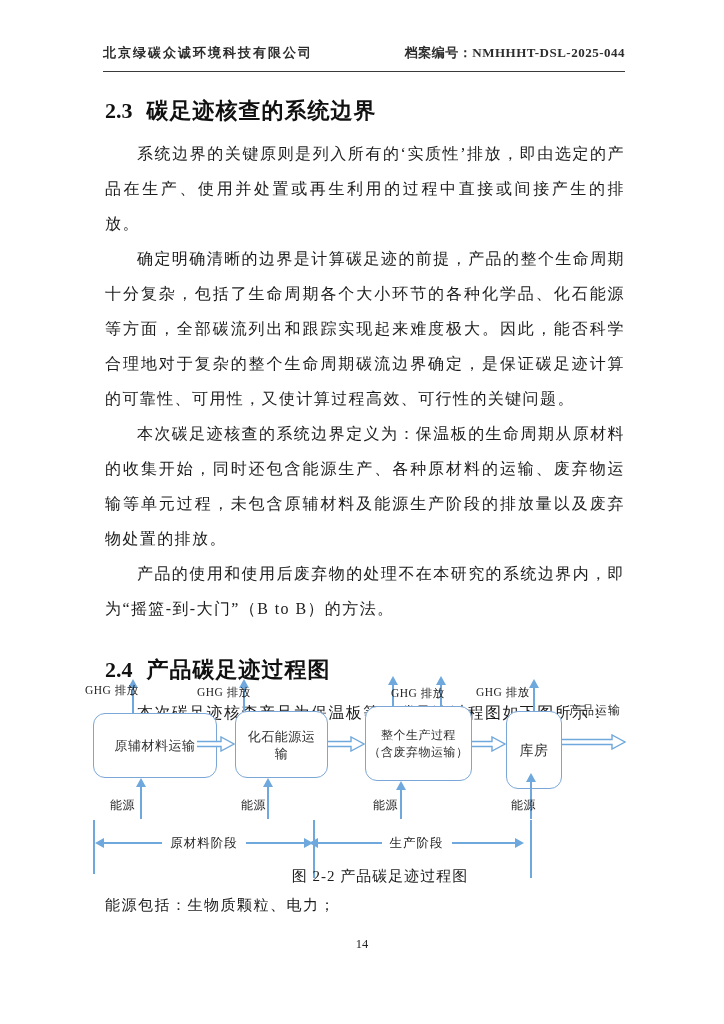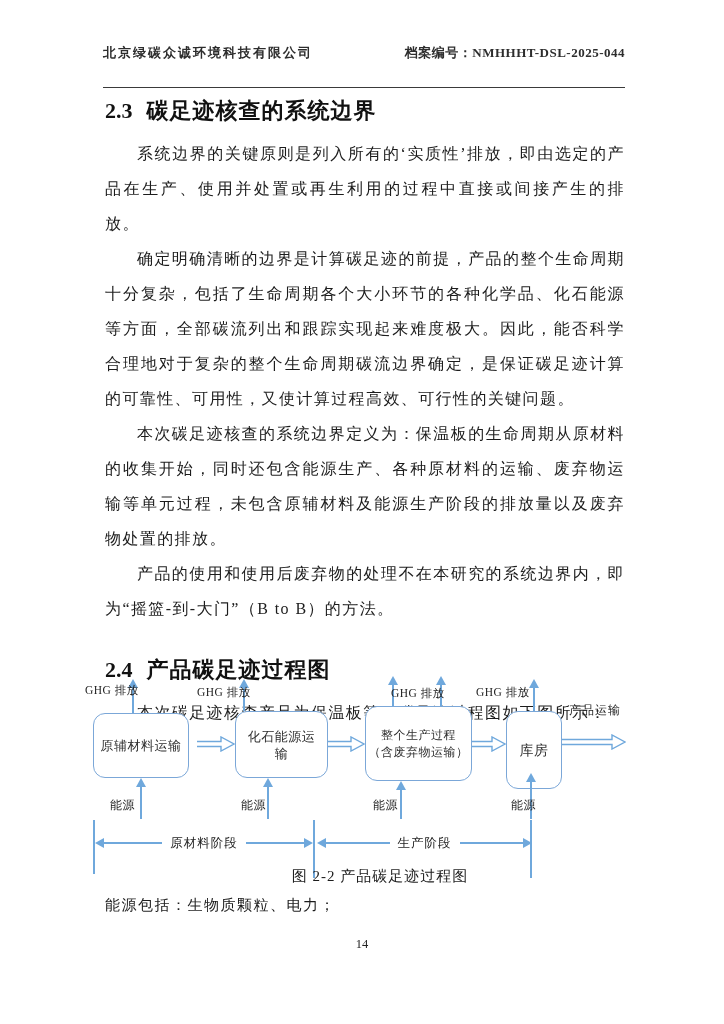--- a/index.html
+++ b/index.html
@@ -8,21 +8,21 @@
     font-family:"Liberation Serif","DejaVu Serif",serif;
     color:#1c1c1c;overflow:hidden;
   }
   .page{position:relative;width:724px;height:1024px;background:#ffffff;}
 
   
   .header{
     position:absolute;top:44px;left:103px;width:522px;
     display:flex;justify-content:space-between;align-items:flex-end;
     font-size:13px;font-weight:bold;color:#2d2d2d;
-    padding-bottom:25px;border-bottom:1.5px solid #3a3a3a;text-align:right;
+    padding-bottom:9px;border-bottom:1.5px solid #3a3a3a;text-align:right;
   }
   .header .company{letter-spacing:2px;}
   .header .archive{letter-spacing:0.5px;}
 
   
   .content{position:absolute;top:98px;left:105px;width:520px;}
   .sec-heading{font-size:22px;font-weight:bold;line-height:26px;margin:0 0 12px 0;letter-spacing:1px;color:#111;}
   .sec-heading .num{margin-right:14px;letter-spacing:0;}
   .para{
     font-size:16px;line-height:35px;letter-spacing:1.4px;
@@ -88,21 +88,21 @@
     <div class="varrow" style="left:158px;top:11px;height:24px;"></div>
     <div class="varrow" style="left:307px;top:8px;height:22px;"></div>
     <div class="varrow" style="left:355px;top:8px;height:22px;"></div>
     <div class="varrow" style="left:448px;top:11px;height:24px;"></div>
 
     <div class="ghg-label" style="left:0px;top:7px;">GHG 排放</div>
     <div class="ghg-label" style="left:112px;top:9px;">GHG 排放</div>
     <div class="ghg-label" style="left:306px;top:10px;">GHG 排放</div>
     <div class="ghg-label" style="left:391px;top:9px;">GHG 排放</div>
 
-    <div class="dbox" style="left:8px;top:37px;width:96px;height:65px;"><span>原辅材料运输</span></div>
+    <div class="dbox" style="left:8px;top:37px;width:124px;height:65px;"><span>原辅材料运输</span></div>
     <div class="dbox" style="left:150px;top:35px;width:93px;height:67px;"><span>化石能源运
 输</span></div>
     <div class="dbox" style="left:280px;top:30px;width:107px;height:75px;font-size:12px;"><span>整个生产过程
 （含废弃物运输）</span></div>
     <div class="dbox" style="left:421px;top:35px;width:56px;height:78px;font-size:14px;"><span>库房</span></div>
 
     <svg class="flow" style="left:112px;top:60px;" width="38" height="16">
         <path d="M0 5.5 L24 5.5 L24 1 L37 8 L24 15 L24 10.5 L0 10.5" fill="#ffffff" stroke="#6fa8dc" stroke-width="1.4"></path>
       </svg>
     <svg class="flow" style="left:243px;top:60px;" width="37" height="16">
@@ -130,21 +130,21 @@
     <div class="tick" style="left:228px;top:144px;height:58px;"></div>
     <div class="tick" style="left:445px;top:144px;height:58px;"></div>
 
     <div class="stage-arrow" style="left:10px;top:161px;width:218px;">
       <span class="head-left"></span>
       <span class="hl"></span>
       <span class="stage-label">原材料阶段</span>
       <span class="hl"></span>
       <span class="head-right"></span>
     </div>
-    <div class="stage-arrow" style="left:232px;top:161px;width:215px;">
+    <div class="stage-arrow" style="left:224px;top:161px;width:215px;">
       <span class="head-left"></span>
       <span class="hl"></span>
       <span class="stage-label">生产阶段</span>
       <span class="hl"></span>
       <span class="head-right"></span>
     </div>
 
     <div class="caption">图 2-2 产品碳足迹过程图</div>
   </div>
 

